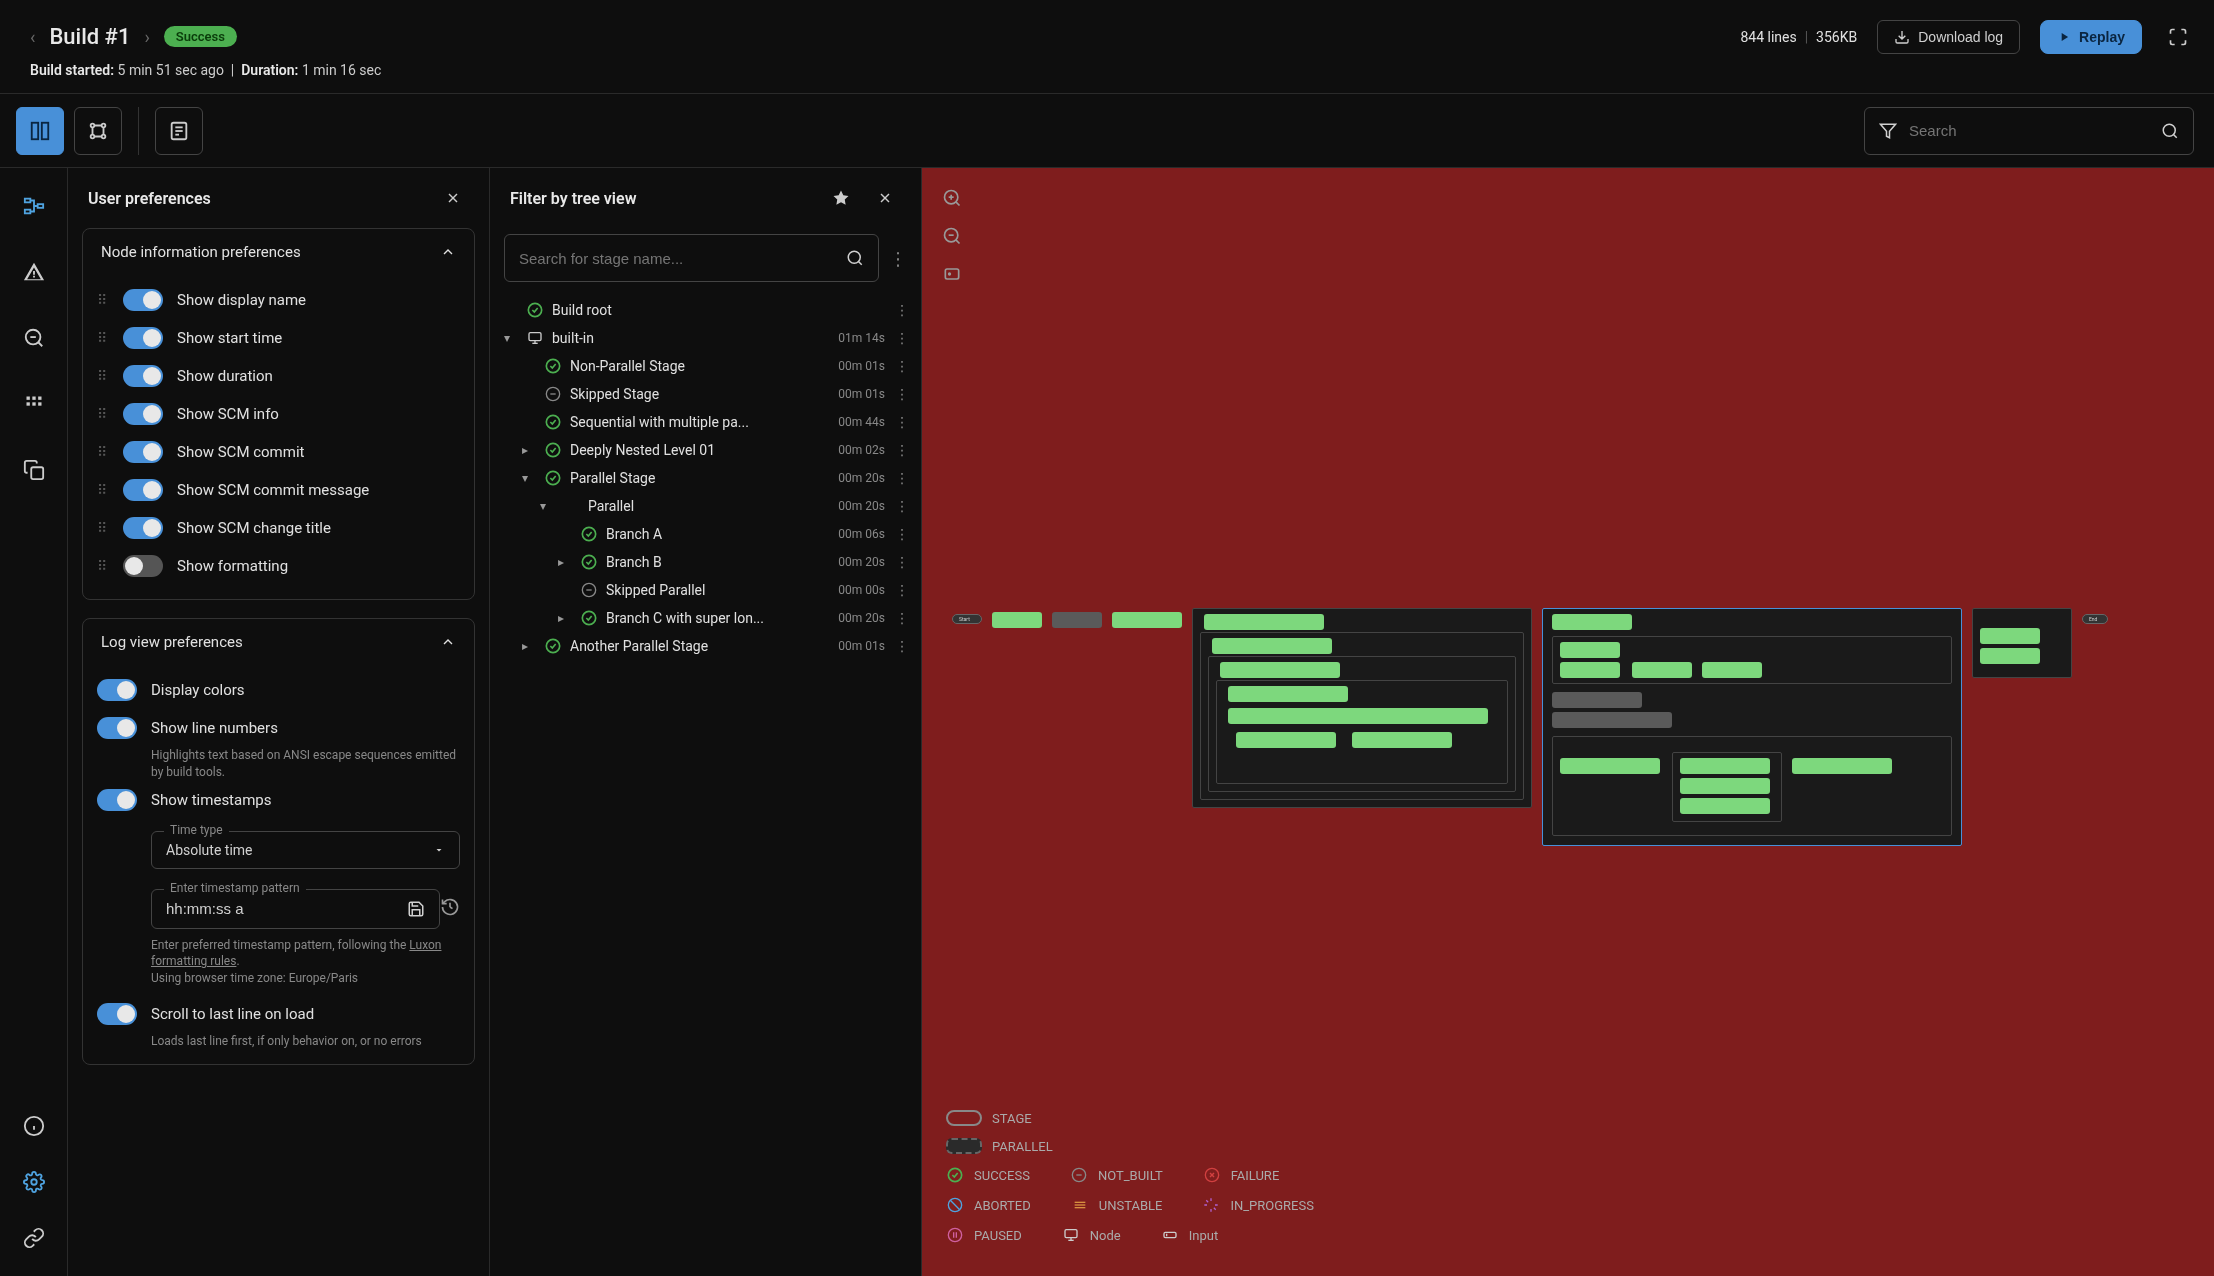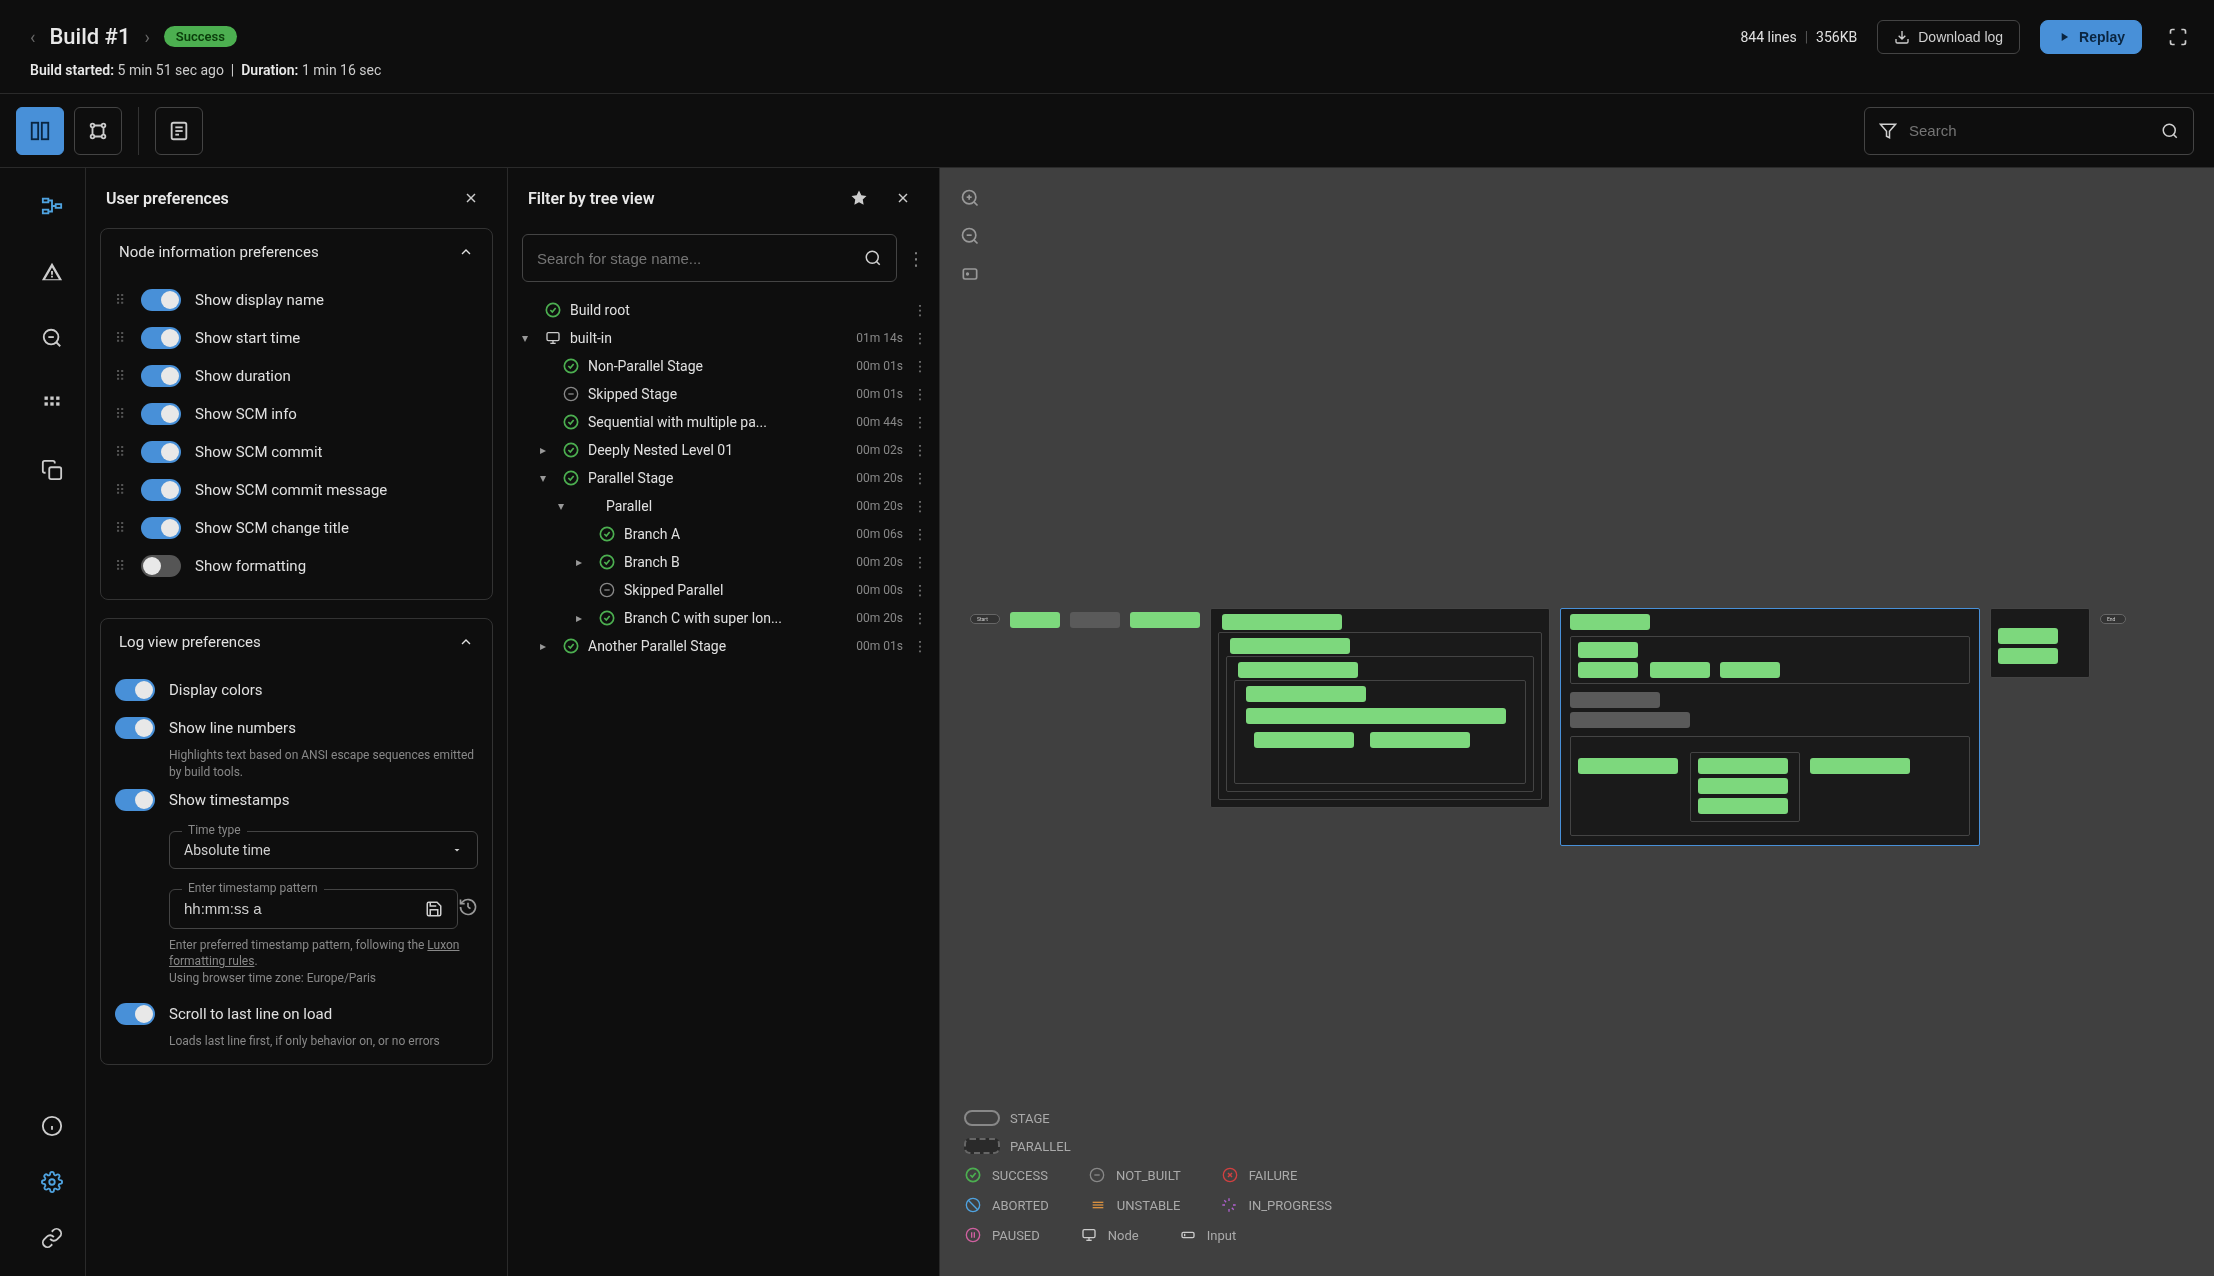--- a/index.html
+++ b/index.html
@@ -116,21 +116,20 @@
   flex: 1;
   background: transparent;
   border: none;
   color: #d0d0d0;
   font-size: 15px;
   outline: none;
 }
 .body {
   display: flex;
   height: calc(100% - 168px);
-  padding-left: 18px;
 }
 .icon-rail {
   width: 68px;
   border-right: 1px solid #2a2a2a;
   display: flex;
   flex-direction: column;
   align-items: center;
   padding-top: 20px;
   gap: 30px;
   position: relative;
@@ -285,21 +284,21 @@
 .tree-label { flex: 1; color: #e0e0e0; white-space: nowrap; overflow: hidden; text-overflow: ellipsis; }
 .tree-time { font-size: 12px; color: #888; }
 .tree-menu { width: 18px; color: #888; cursor: pointer; text-align: center; }
 .indent-0 { padding-left: 0; }
 .indent-1 { padding-left: 18px; }
 .indent-2 { padding-left: 36px; }
 .indent-3 { padding-left: 54px; }
 .canvas {
   flex: 1;
   position: relative;
-  background: #404040;
+  background: #7f1d1d;
   overflow: hidden;
 }
 .canvas-tools {
   position: absolute;
   top: 18px;
   left: 18px;
   display: flex;
   flex-direction: column;
   gap: 14px;
 }

